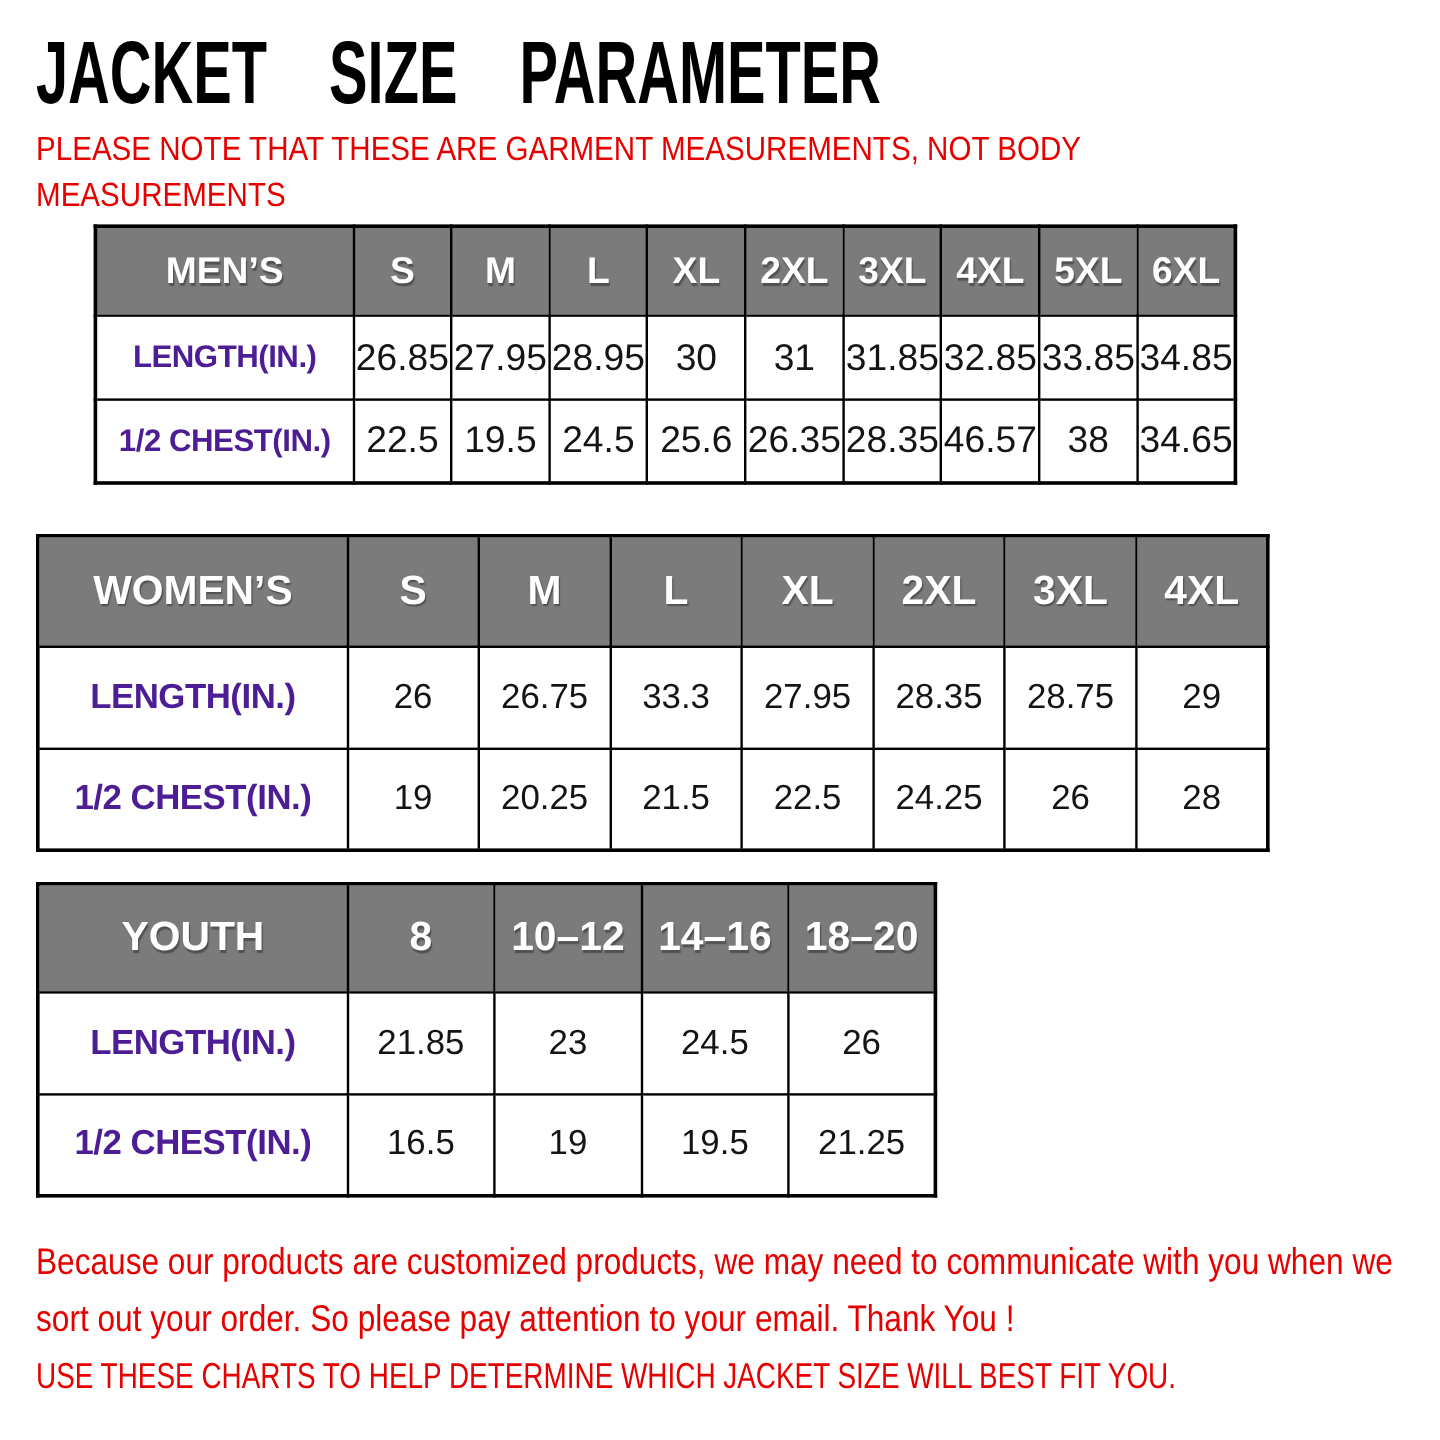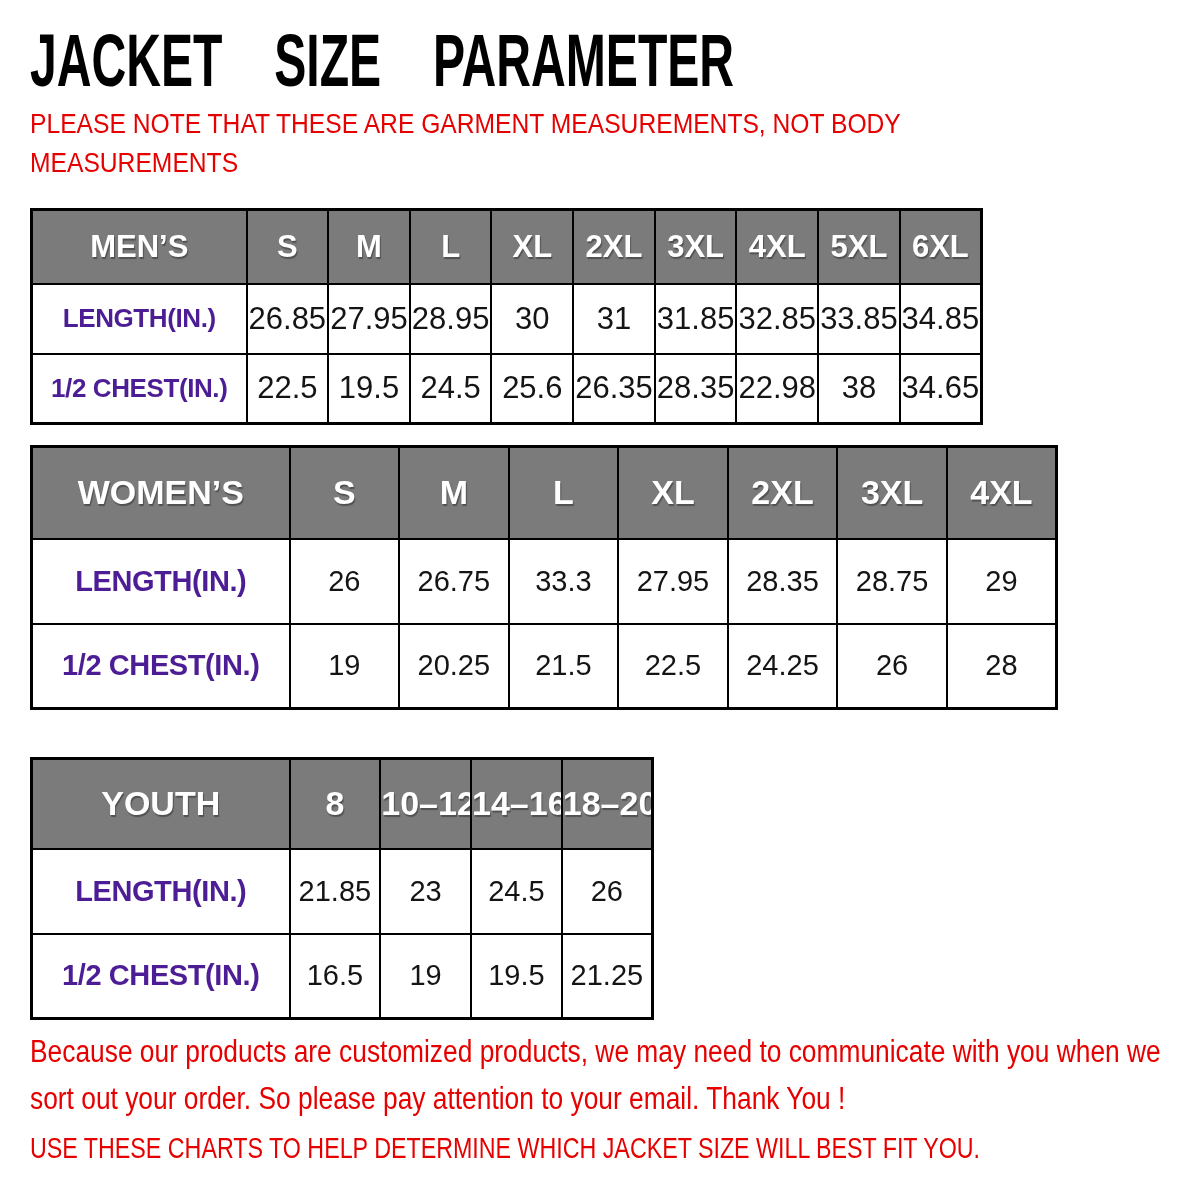--- a/index.html
+++ b/index.html
@@ -29,34 +29,34 @@
     border:2px solid #000;text-align:center;vertical-align:middle;
     padding:0;overflow:hidden;white-space:nowrap;
   }
   table.sizes th{
     background:var(--gray,#7b7b7b);color:#fff;font-weight:700;
     text-shadow:1px 2px 1px rgba(0,0,0,0.35);
   }
   table.sizes td{background:#fff;color:#141414;font-weight:400;}
   table.sizes td.lab{font-weight:700;letter-spacing:-0.4px;color:#4c1d95;}
 
-  .mens{top:208px;width:953px;}
+  .mens{top:187px;width:953px;margin-left:48px;}
   .mens col.c0{width:215px;}
   .mens tr.head{height:74px;}
   .mens tr.r{height:70px;}
   .mens th{font-size:31px;}
   .mens td{font-size:31px;}
   .mens td.lab{font-size:26px;}
 
   .womens{top:445px;width:1028px;}
   .womens col.c0{width:258px;}
   .womens tr.head{height:92px;}
   .womens tr.r{height:85px;}
 
-  .youth{top:735px;width:624px;margin-top:22px;}
+  .youth{top:735px;width:751px;}
   .youth col.c0{width:258px;}
   .youth tr.head{height:90px;}
   .youth tr.r{height:85px;}
 
   .womens th,.youth th{font-size:34px;}
   .womens td,.youth td{font-size:29px;}
   .womens td.lab,.youth td.lab{font-size:29px;}
 
   
   .footer-para{
@@ -118,21 +118,21 @@
         <td>34.85</td>
       </tr>
       <tr class="r">
         <td class="lab">1/2 CHEST(IN.)</td>
         <td>22.5</td>
         <td>19.5</td>
         <td>24.5</td>
         <td>25.6</td>
         <td>26.35</td>
         <td>28.35</td>
-        <td>22.98</td>
+        <td>46.57</td>
         <td>38</td>
         <td>34.65</td>
       </tr>
     </tbody>
   </table>
 
   <table class="sizes womens">
     <colgroup>
         <col class="c0">
         <col>

